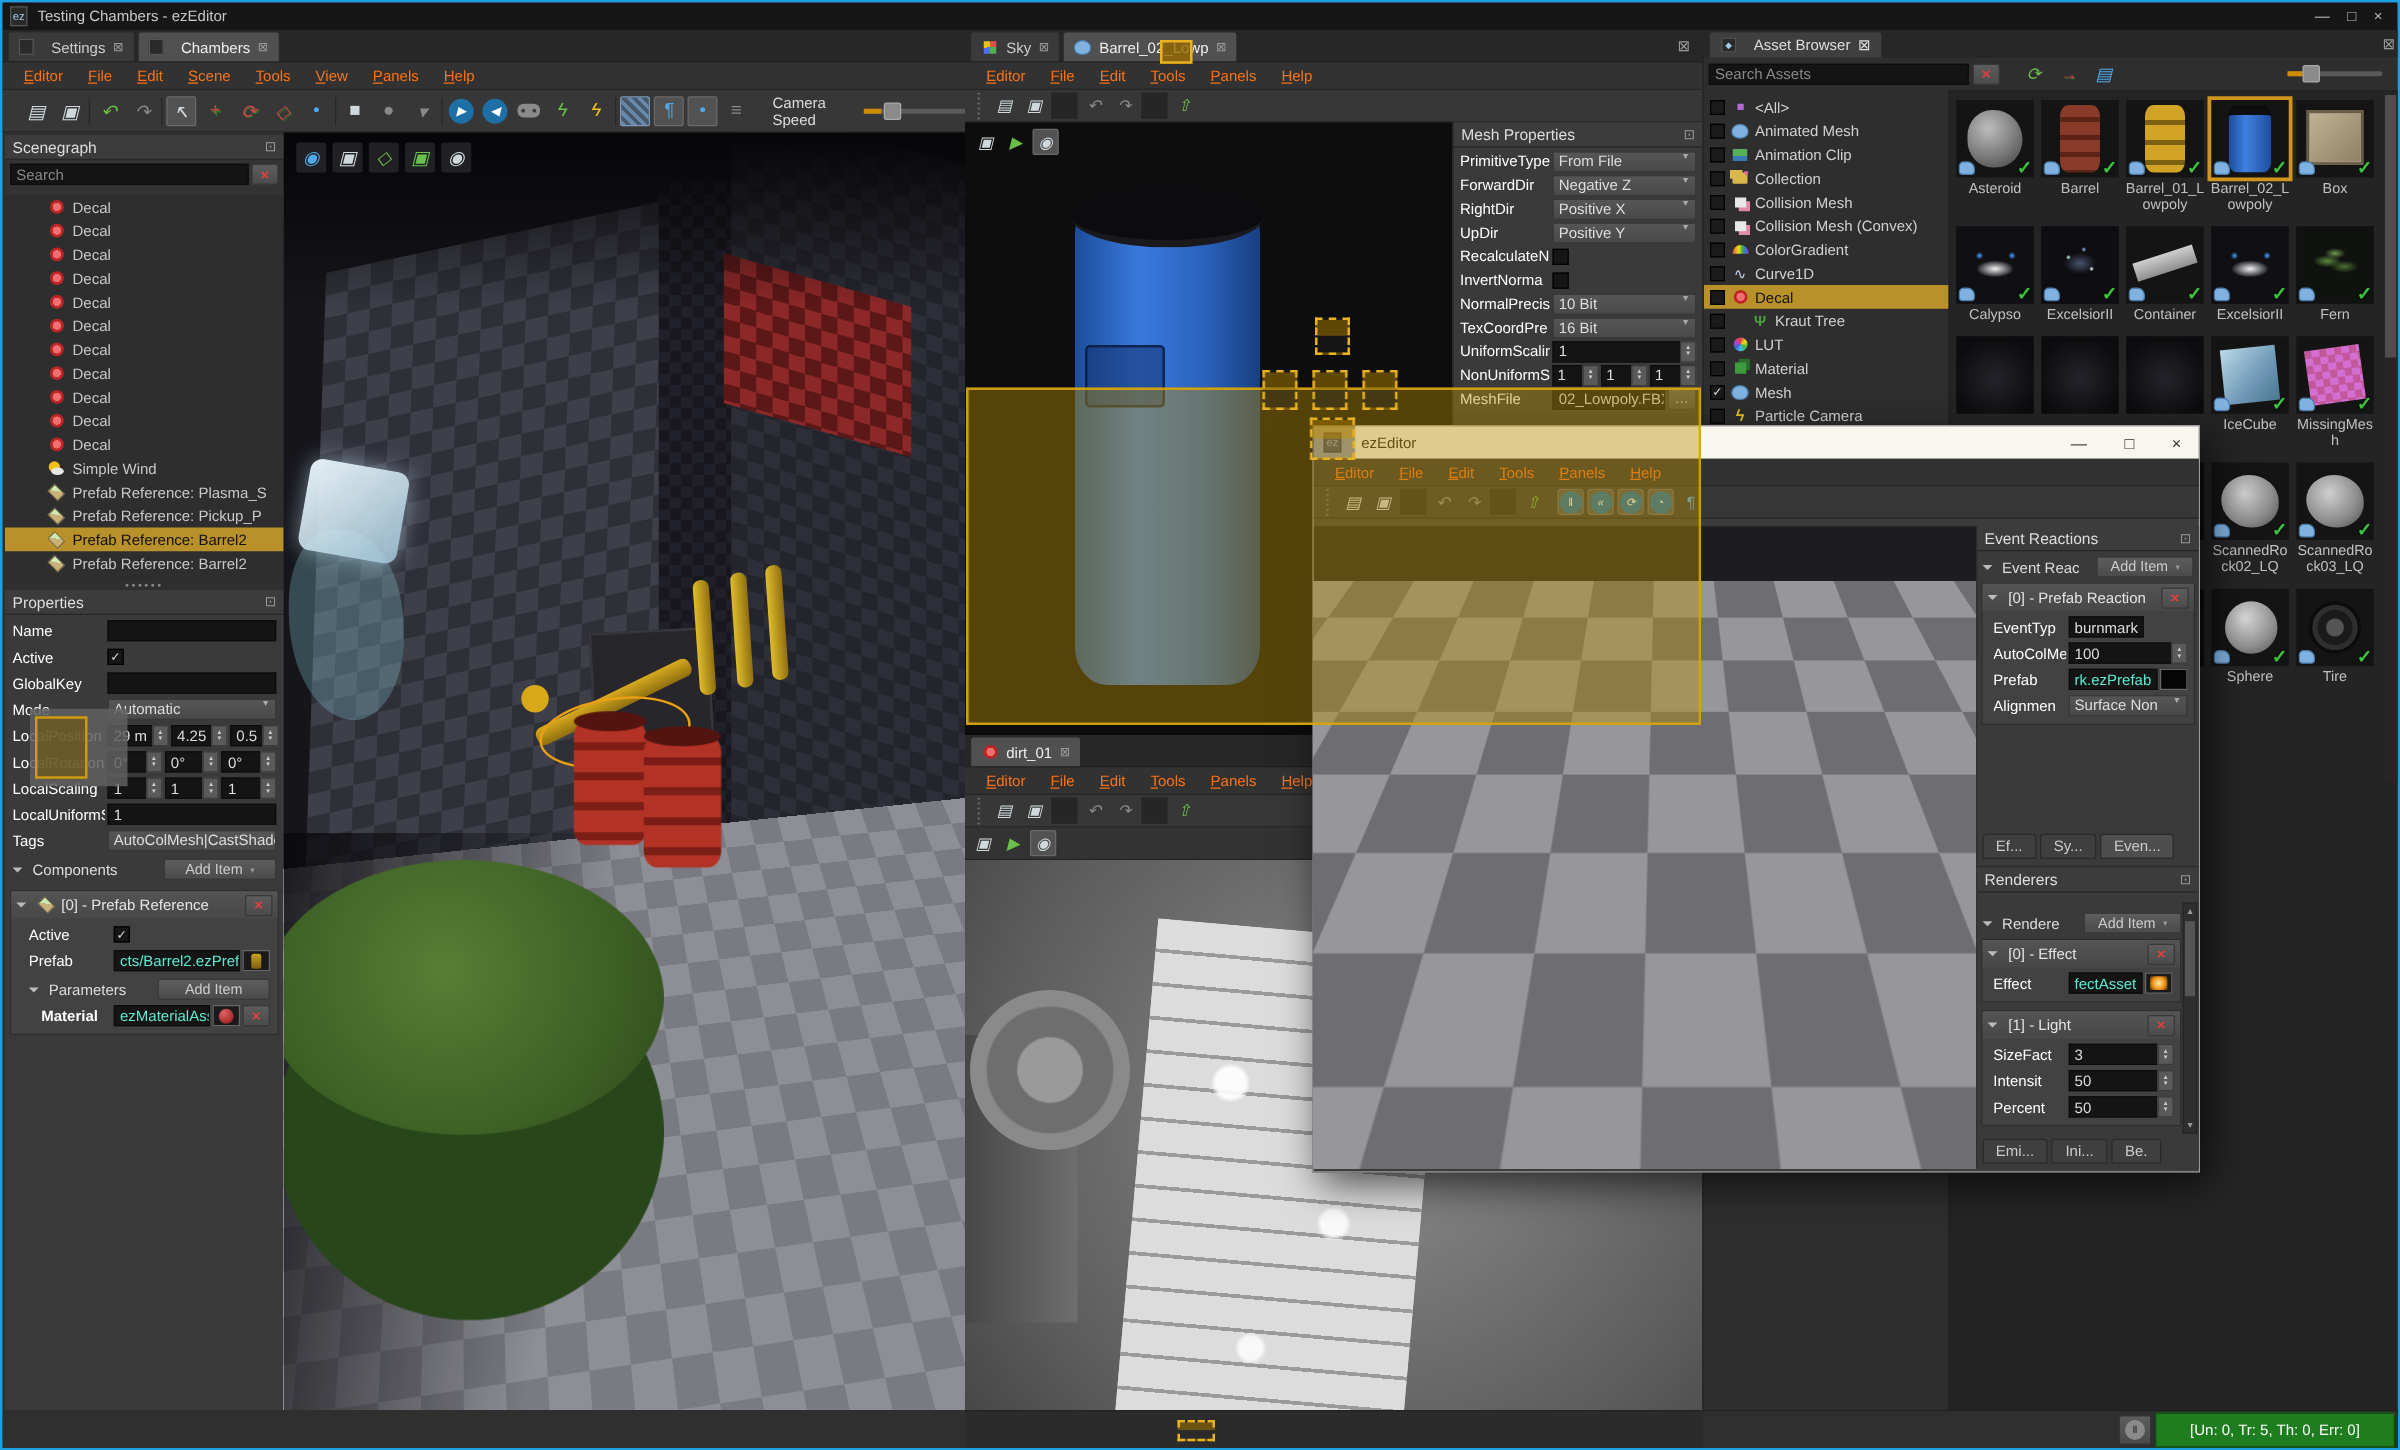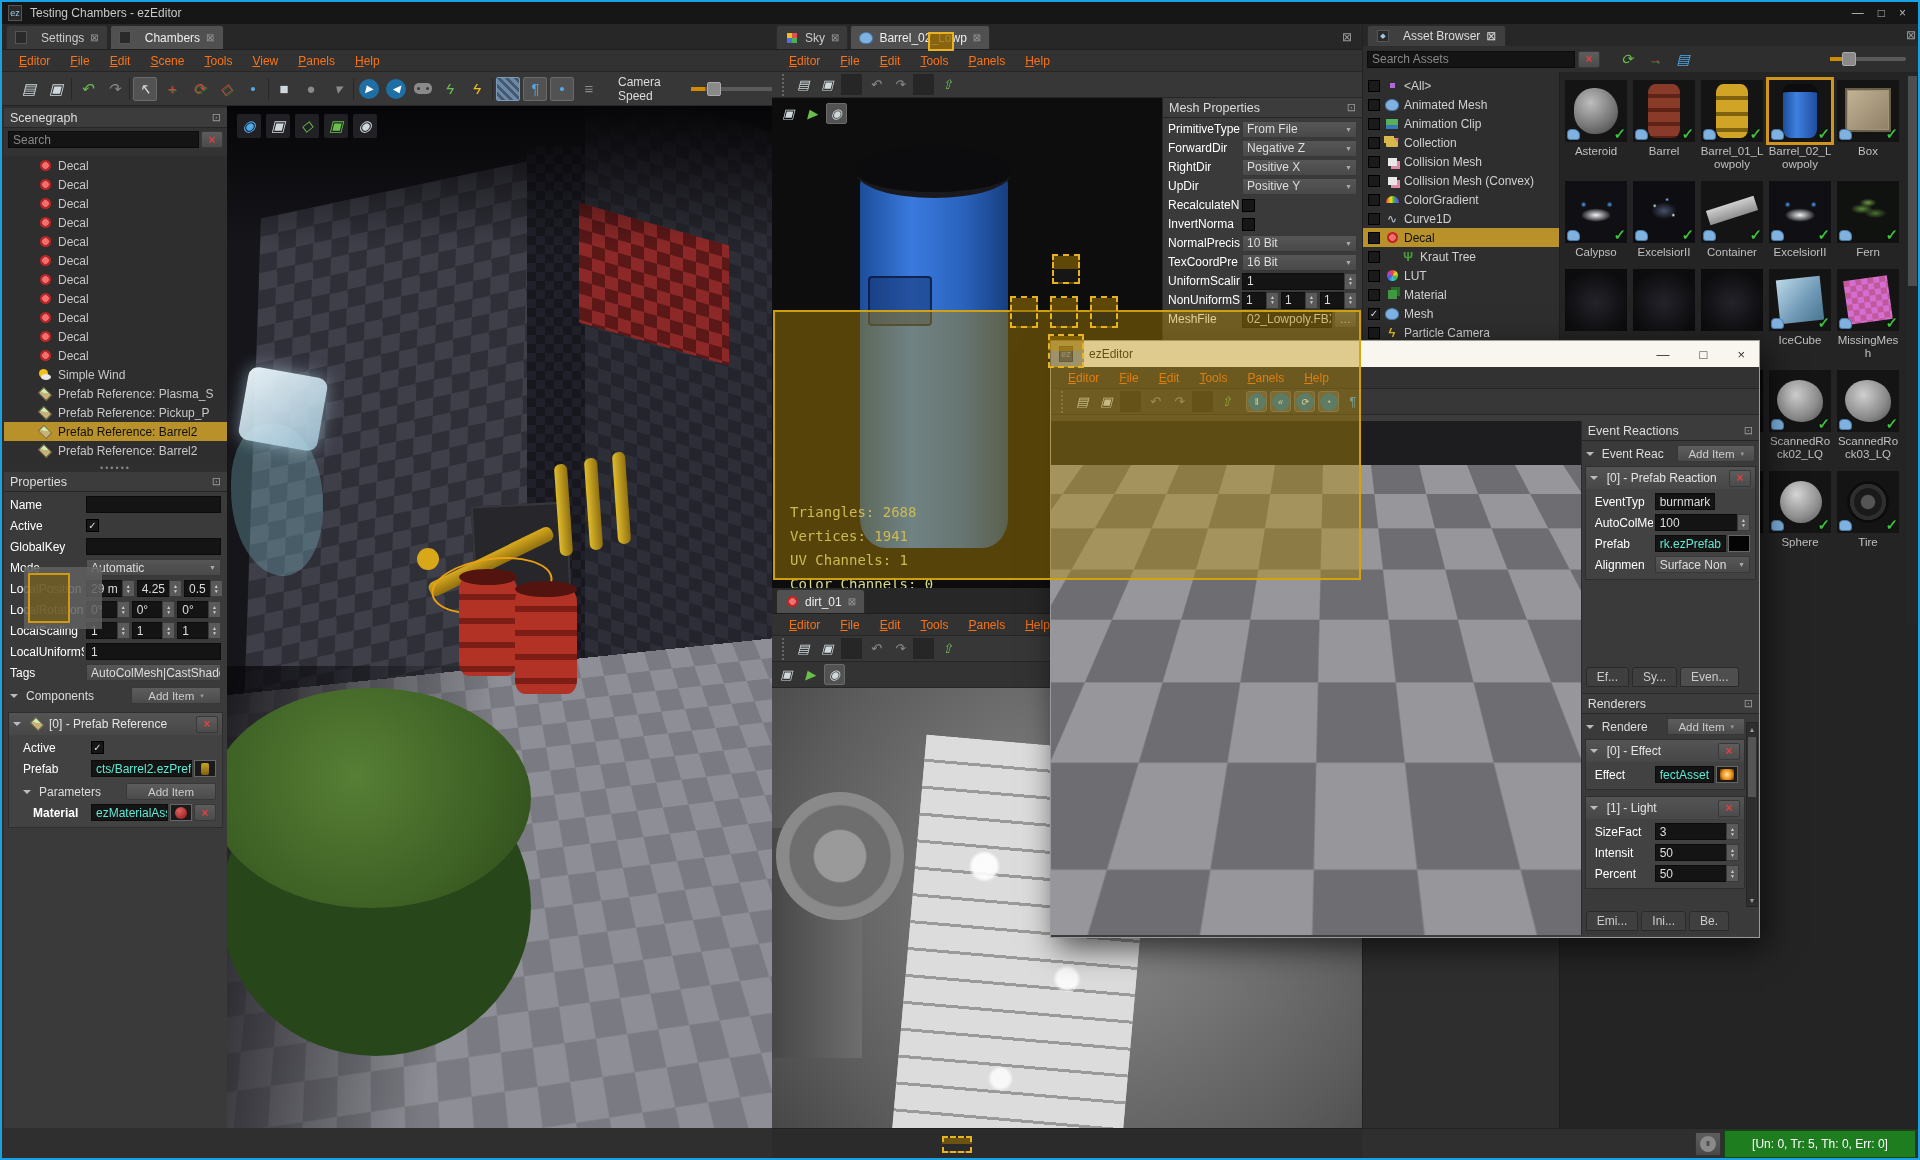--- a/index.html
+++ b/index.html
@@ -17,21 +17,21 @@
   .winbtns{position:absolute;right:4px;top:0;height:22px;display:flex;gap:14px;align-items:center;padding-right:8px;color:#bbb;font-size:12px}
   .winbtns span{cursor:default}
 
   
   .panelhead{height:20px;background:#3c3c3c;border-bottom:1px solid #262626;display:flex;
              align-items:center;padding:0 6px;color:#ddd;font-size:12.5px}
   .panelhead .fl{margin-left:auto;color:#999;font-size:11px}
   .inputf{background:#141414;border:1px solid #0c0c0c;color:#ddd;height:17px;display:flex;
           align-items:center;padding:0 4px;overflow:hidden;white-space:nowrap}
   .dd{background:linear-gradient(#565656,#494949);border:1px solid #383838;height:17px;display:flex;
-      align-items:center;padding:0 4px;color:#ddd;flex:1;overflow:hidden;white-space:nowrap}
+      padding:0 4px;color:#ddd;flex:1;overflow:hidden;white-space:nowrap}
   .dd .dda{margin-left:auto;font-size:7px;color:#aaa;font-style:normal}
   .spin{display:flex;flex:1}
   .spin .inputf{flex:1;border-right:none}
   .spin .sb{width:13px;background:#5a5a5a;display:flex;flex-direction:column;align-items:center;
             justify-content:center;font-size:5px;color:#ccc;line-height:5px;border:1px solid #3a3a3a}
   .cbx{width:13px;height:13px;background:#161616;border:1px solid #000;display:inline-flex;
        align-items:center;justify-content:center;color:#ddd;font-size:10px}
   .btn{background:linear-gradient(#5d5d5d,#4b4b4b);border:1px solid #383838;border-radius:2px;
        color:#ccc;font-size:11.5px;display:inline-flex;align-items:center;justify-content:center;padding:0 10px;height:17px}
   .btn .dda{margin-left:6px;font-size:7px;color:#999;font-style:normal}
@@ -789,23 +789,20 @@
             <i>▣</i>
           </span>
           <span class="tbi green" data-kind="play-window-icon">
             <i>▶</i>
           </span>
           <span class="tbi on" data-kind="capture-icon">
             <i>◉</i>
           </span>
         </div>
       <div class="bluebarrel"></div>
-      <div class="stats">
-        
-      <div>Triangles: 2688</div><div>Vertices: 1941</div><div>UV Channels: 1</div><div>Color Channels: 0</div></div>
     </div>
 
     <div class="meshprops">
       <div class="panelhead">
           <span>Mesh Properties</span>
           <span class="fl">⊡</span>
         </div>
       <div class="mrow">
           <span class="plabel">PrimitiveType</span>
           <span class="dd">
@@ -1420,21 +1417,21 @@
 
         <span class="stab">Ef...</span>
             <span class="stab">Sy...</span>
             <span class="stab active">Even...</span>
           </div>
         <div class="abs" style="left:0;top:272px;right:0;bottom:0;background:#3a3a3a;border-top:1px solid #2a2a2a">
           <div class="panelhead">
               <span>Renderers</span>
               <span class="fl">⊡</span>
             </div>
-          <div class="group-row" style="margin:4px 14px 0 4px">
+          <div class="group-row" style="margin:16px 14px 0 4px">
               <span class="caret3"></span>
               <span>Rendere</span>
               <span class="btn" style="min-width:72px">
                 <span>Add Item</span>
                 <i class="dda">▾</i>
               </span>
             </div>
           <div class="comp-section" style="margin:4px 14px 0 3px">
             <div class="comp-head">
                 <span class="caret3"></span>

